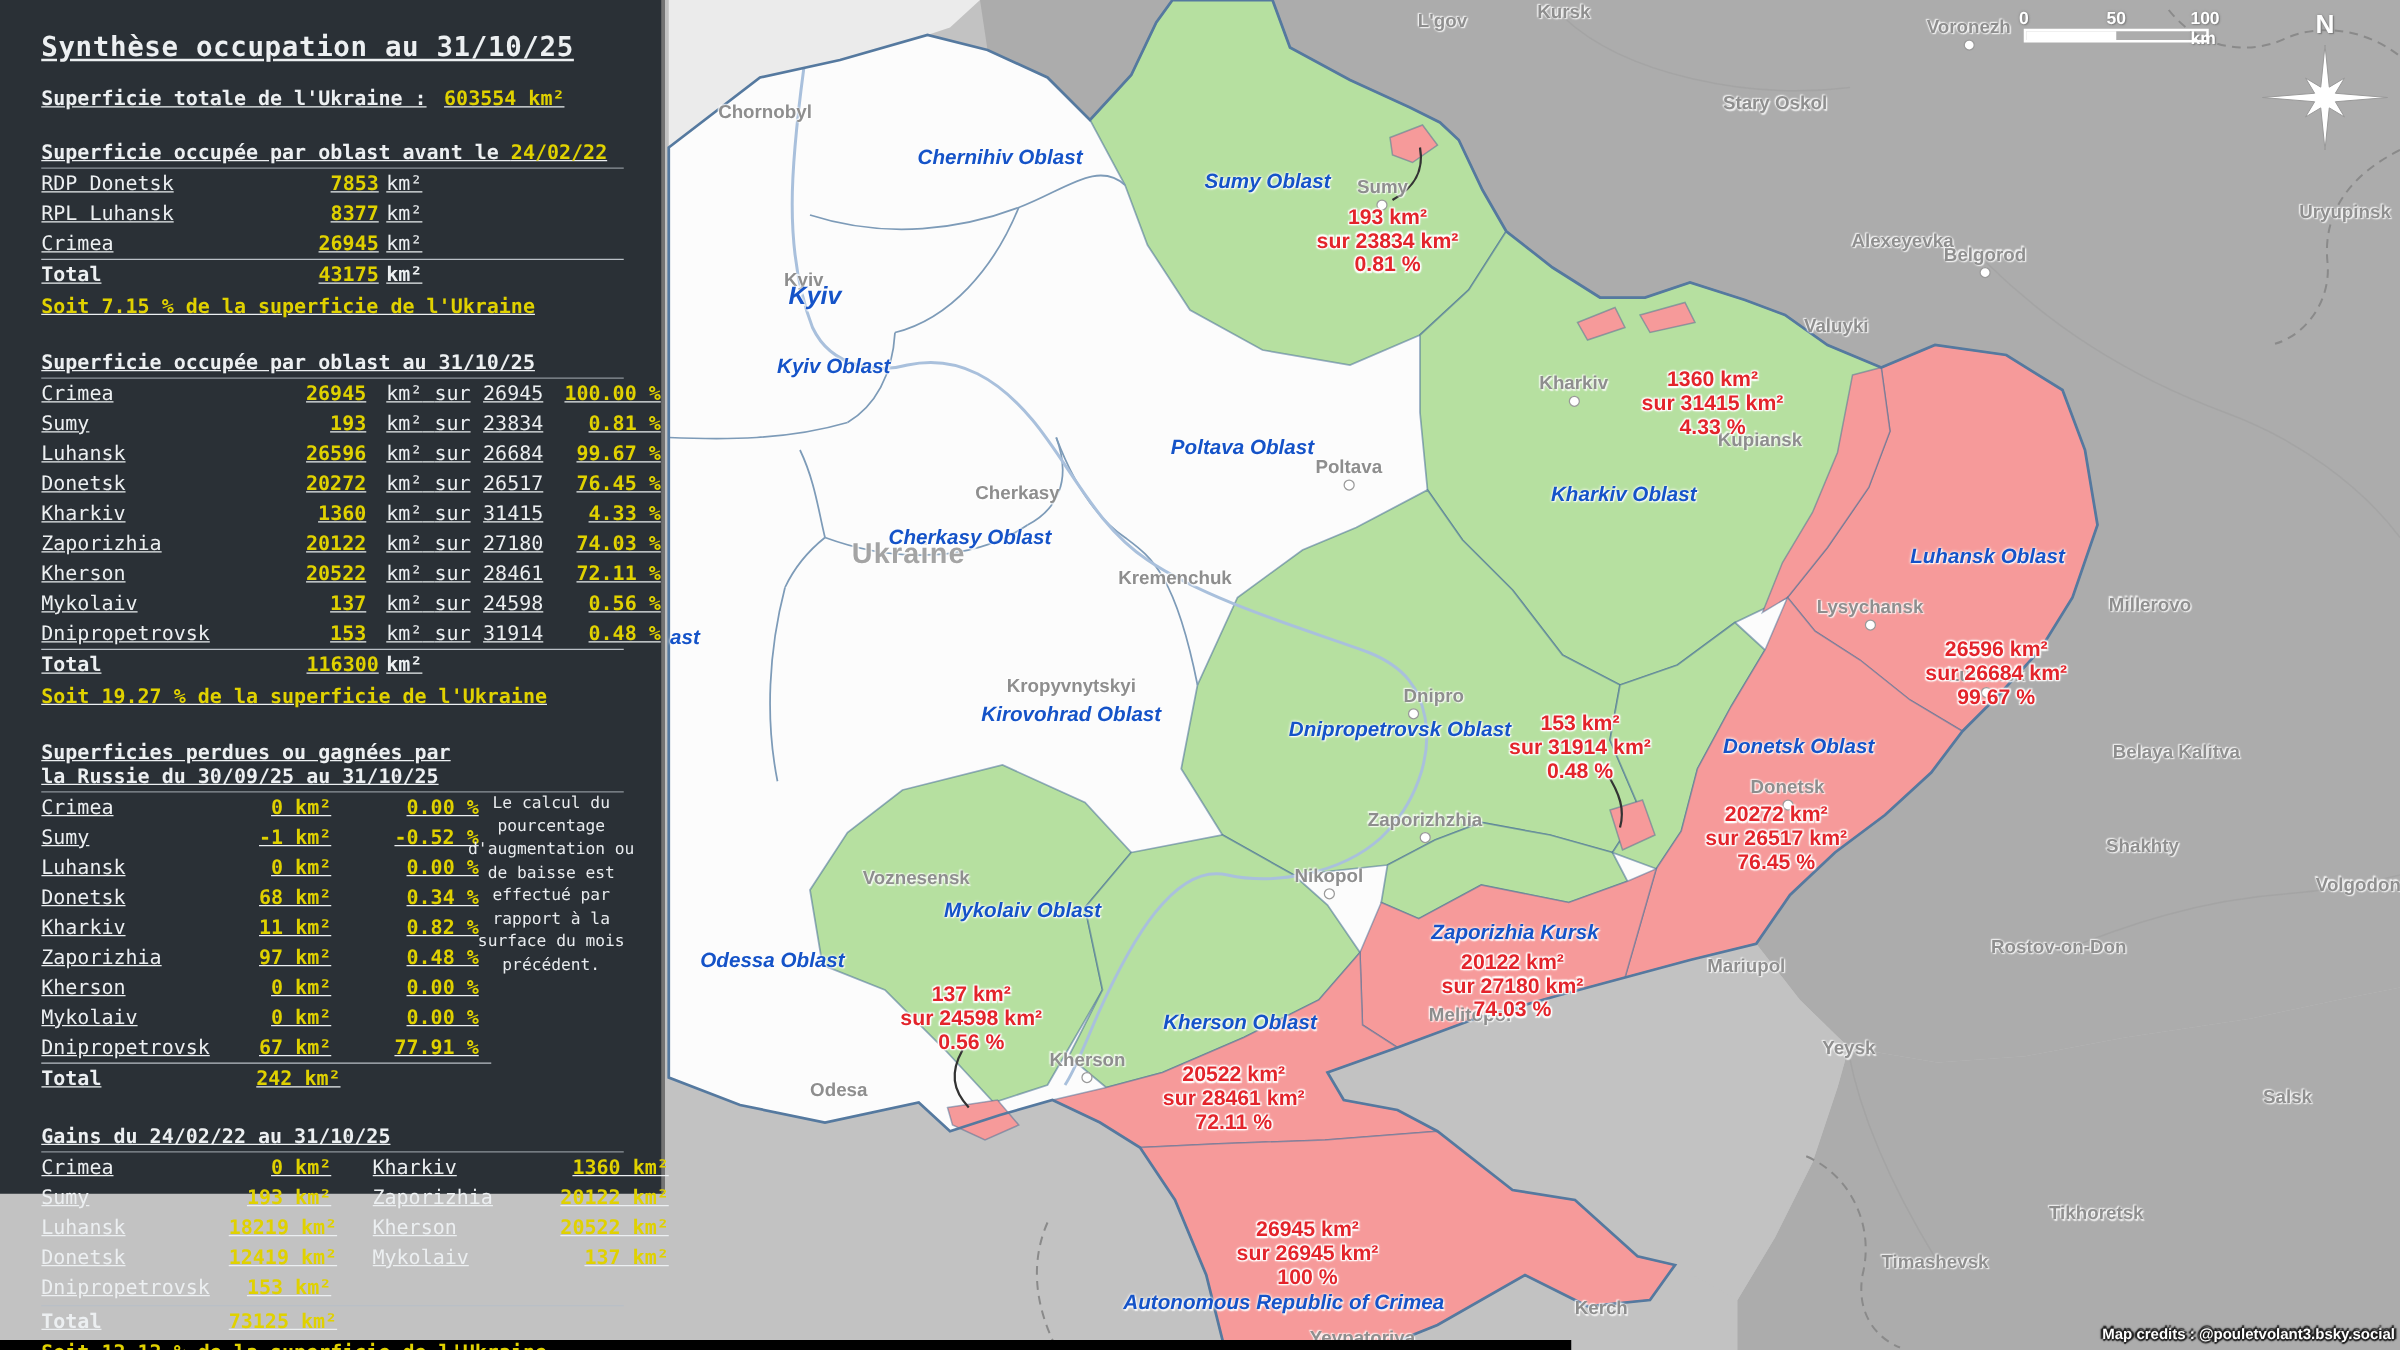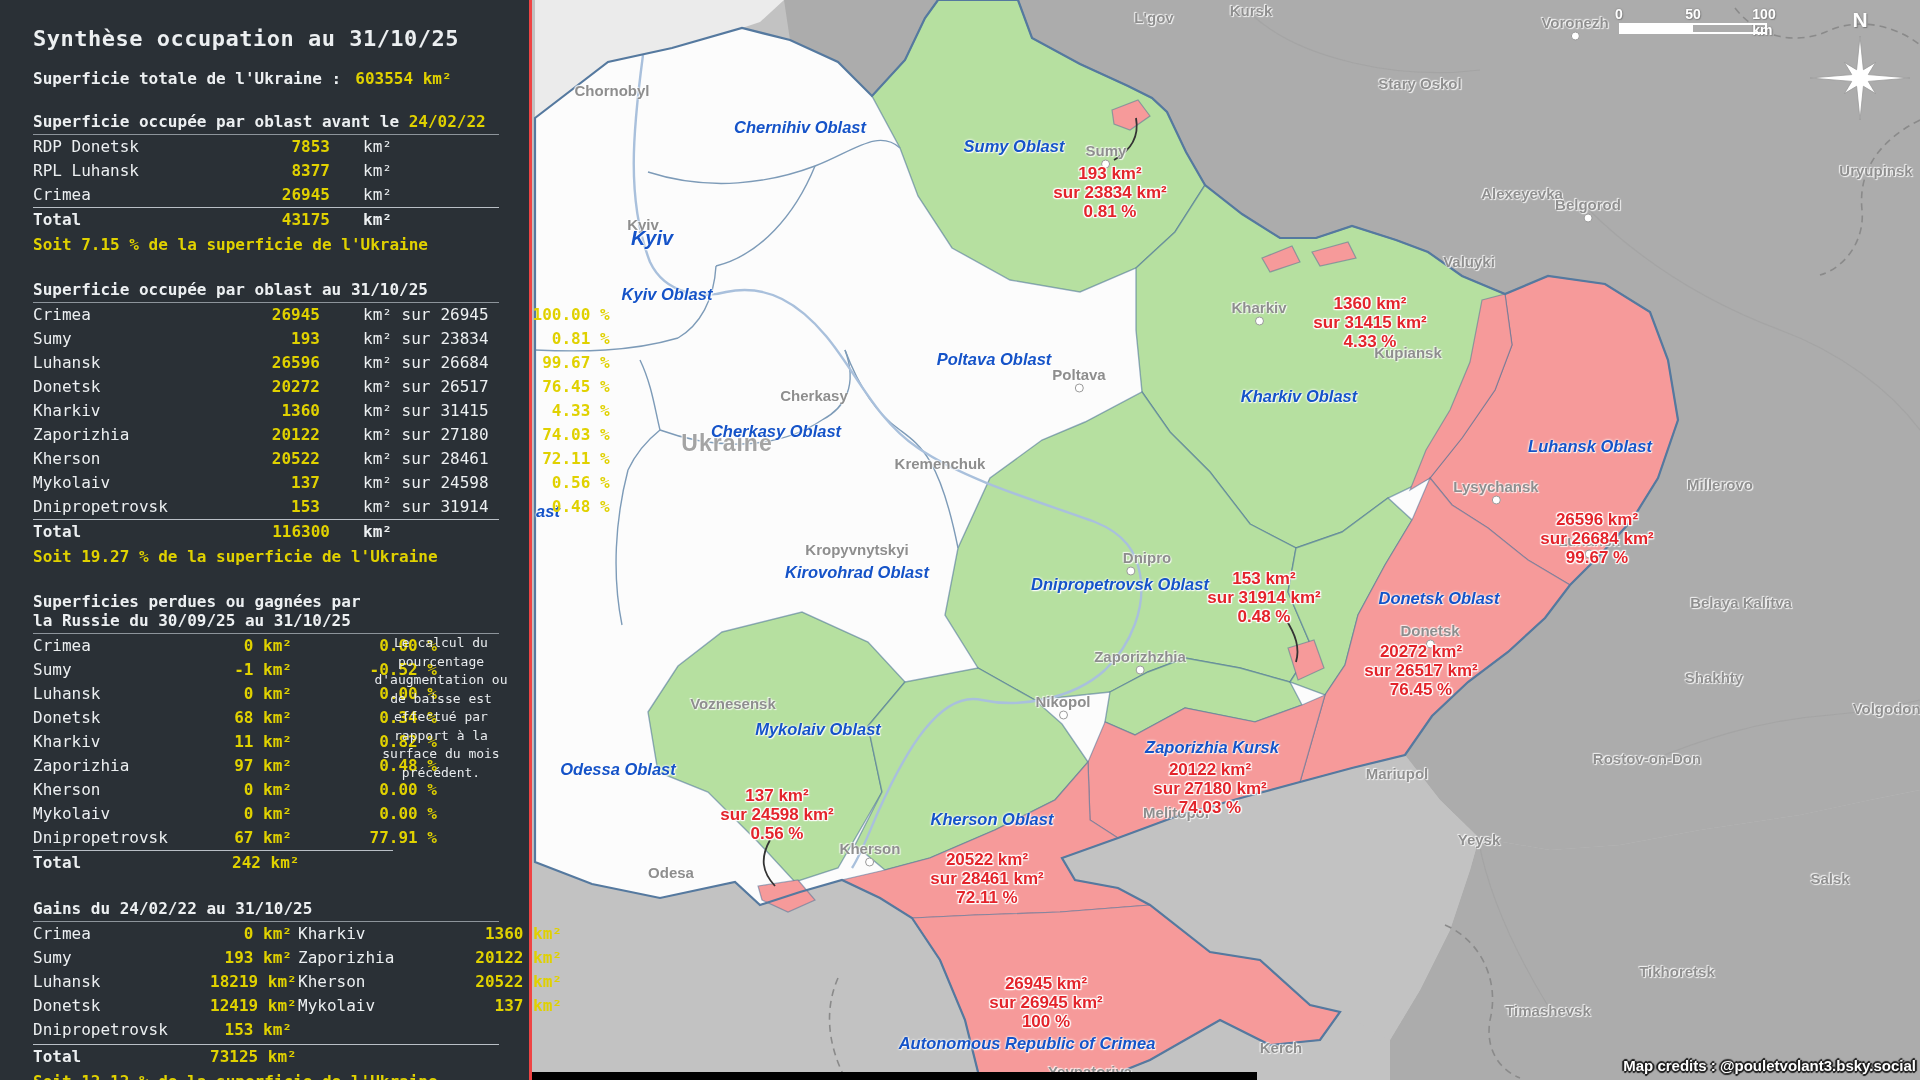--- a/index.html
+++ b/index.html
@@ -25,37 +25,37 @@
   #scalebar{position:absolute;left:1612px;top:6px;width:170px;height:30px;z-index:5;}
   #scalebar .tick{position:absolute;top:0;transform:translateX(-50%);color:#fff;font-size:14px;font-weight:bold;
       text-shadow:0 0 2px #777,1px 1px 1px #888;}
   #scalebar .bar{position:absolute;top:17px;left:7px;width:148px;height:11px;border:2px solid #fff;box-sizing:border-box;}
   #scalebar .bar .half{position:absolute;left:0;top:0;width:50%;height:100%;background:#fff;}
   
   #compass{position:absolute;left:1800px;top:0;width:120px;height:130px;z-index:5;}
   #compass .n-letter{position:absolute;left:60px;top:20px;transform:translate(-50%,-50%);
       color:#fff;font-size:21px;font-weight:bold;text-shadow:0 0 2px #888,1px 1px 1px #777;}
   
-  #map-credits{position:absolute;right:4px;bottom:6px;z-index:5;color:#fff;font-size:15px;font-weight:bold;
+  #map-credits{position:absolute;right:4px;bottom:6px;z-index:5;color:#fff;font-size:12px;font-weight:bold;
       text-shadow:-2px 0 1px #1c1c1c,2px 0 1px #1c1c1c,0 -2px 1px #1c1c1c,0 2px 1px #1c1c1c,1px 1px 1px #1c1c1c,-1px -1px 1px #1c1c1c;}
   #bottom-strip{position:absolute;left:0;bottom:0;width:1257px;height:8px;background:#000;z-index:6;}
   
-  #stats-panel{position:absolute;left:0;top:0;width:532px;height:1080px;z-index:7;box-sizing:border-box;
-      background:var(--panel_bg,#2a3036);border-right:3px solid #ef4444;
+  #stats-panel{position:absolute;left:0;top:0;width:532px;height:955px;z-index:7;box-sizing:border-box;
+      background:var(--panel_bg,#2a3036);border-right:3px solid #737373;
       font-family:"DejaVu Sans Mono",monospace;color:#eceff1;font-size:16px;
-      padding:22px 30px 0 33px;}
+      padding:22px 30px 0 33px;text-decoration:underline;}
   #stats-panel .yel{color:var(--accent_yellow,#e0d100);font-weight:bold;}
   #panel-title{font-size:22px;font-weight:bold;margin:4px 0 18px 0;letter-spacing:.5px;}
   .total-line{font-weight:bold;margin-bottom:10px;}
   .total-line .yel{margin-left:14px;}
   .sec{margin-top:24px;position:relative;}
   .sec h2{font-size:16px;font-weight:bold;margin:0 0 0 0;padding-bottom:3px;border-bottom:1px solid #8d949b;}
   .sec h2.noline{border-bottom:none;padding-bottom:0;}
   .sec h2.line2{border-bottom:1px solid #8d949b;padding-bottom:3px;}
-  .row{height:24px;line-height:24px;white-space:nowrap;gap:27px;}
+  .row{height:24px;line-height:24px;white-space:nowrap;}
   .nm{overflow:hidden;}
   .val{text-align:right;color:var(--accent_yellow,#e0d100);font-weight:bold;}
   .unit{padding-left:6px;}
   .r3{display:grid;grid-template-columns:178px 92px 1fr;}
   .r5{display:grid;grid-template-columns:168px 92px 1fr 94px;}
   .r5 .mid{padding-left:16px;}
   .r5 .mid .sval{padding-left:10px;}
   .r5 .pct{text-align:right;color:var(--accent_yellow,#e0d100);font-weight:bold;}
   .rm{display:grid;grid-template-columns:172px 60px 118px;}
   .rm .pct{text-align:right;color:var(--accent_yellow,#e0d100);font-weight:bold;}

